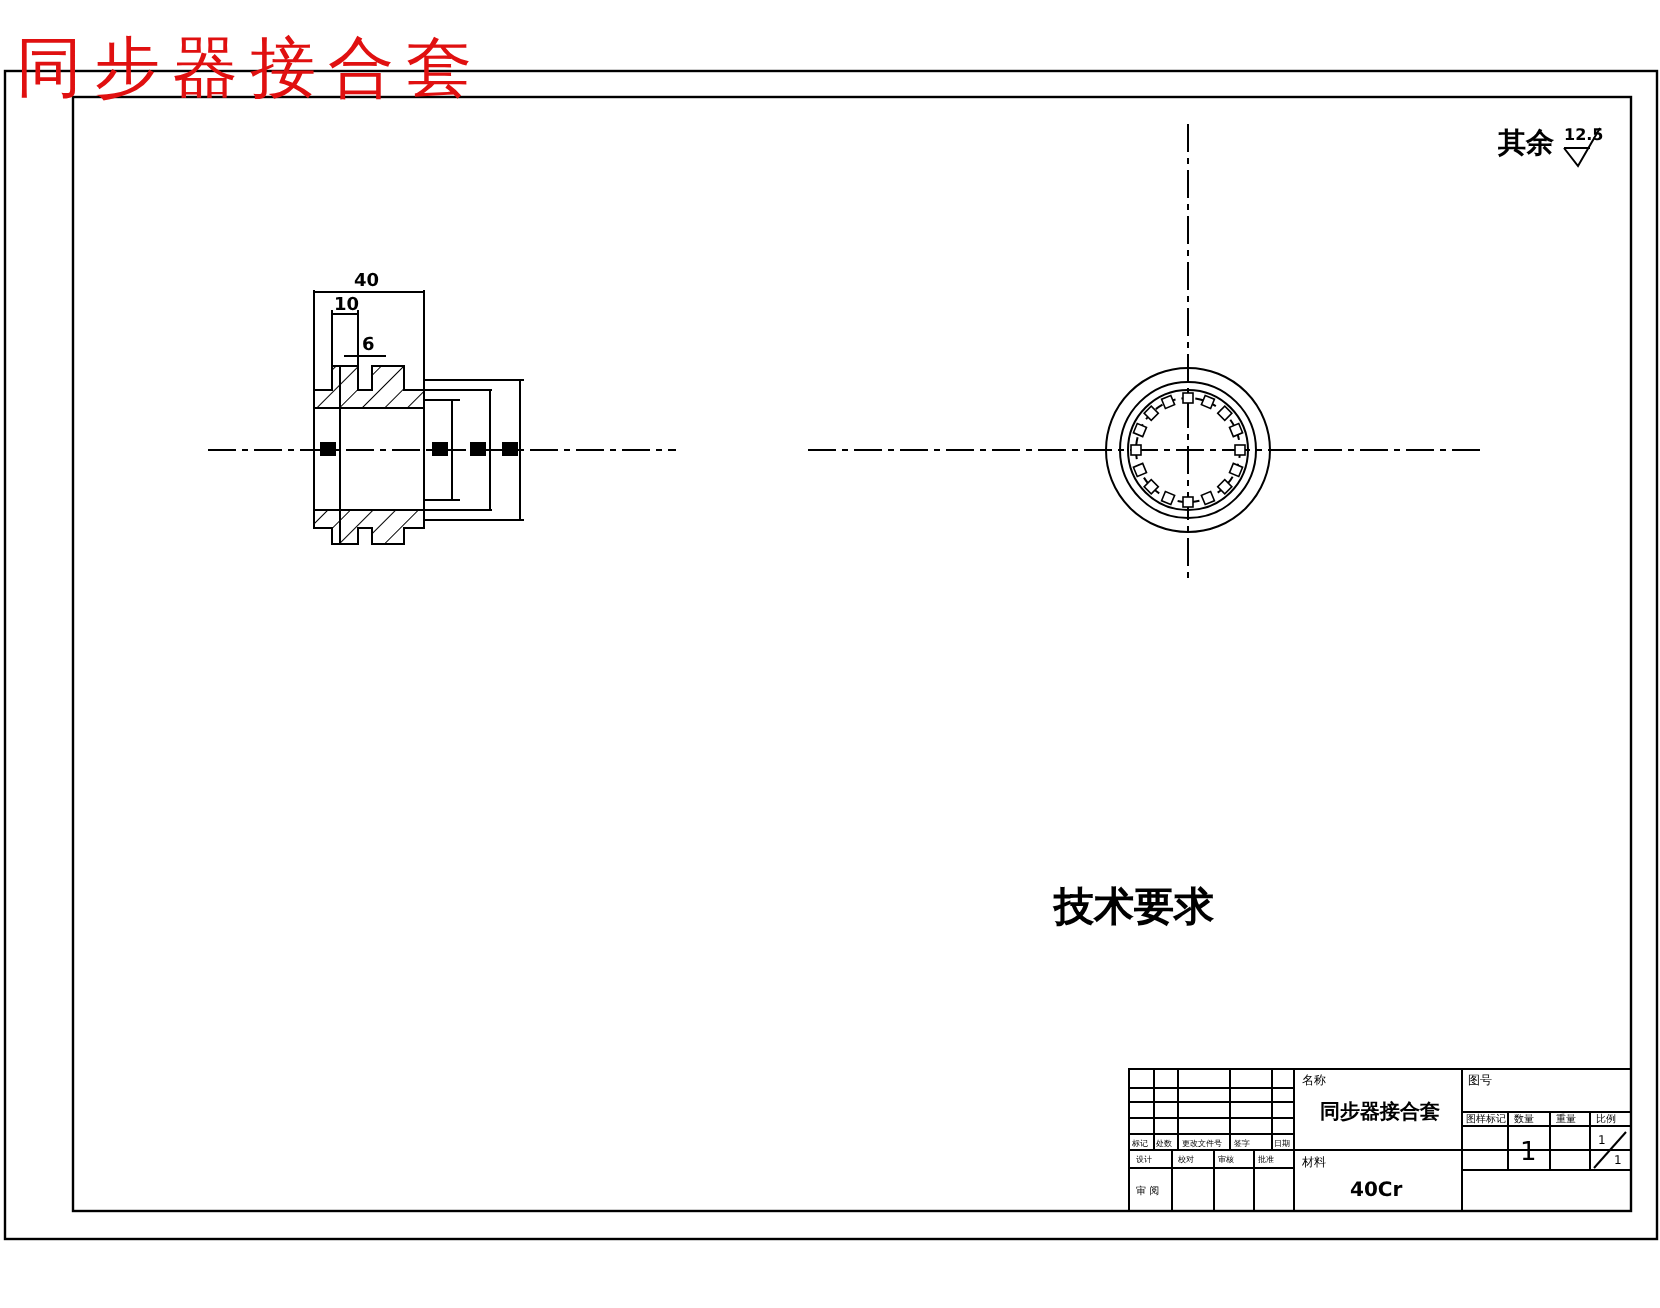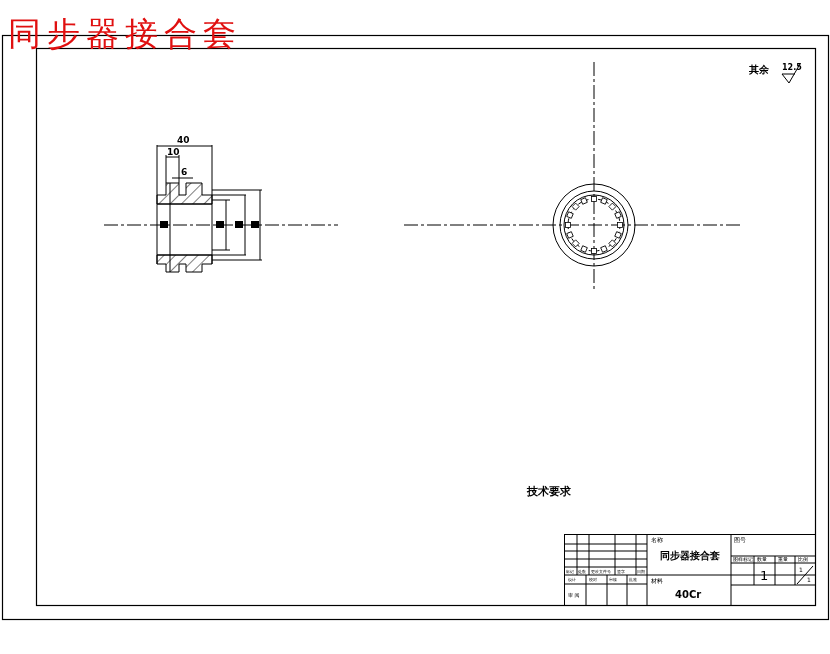--- a/index.html
+++ b/index.html
@@ -5,25 +5,25 @@
   html, body { margin:0; padding:0; background:#ffffff; }
   body { width:830px; height:654px; position:relative; overflow:hidden;
          font-family:"DejaVu Sans", sans-serif; }
   #sheet { position:absolute; left:0; top:0; width:828px; height:654px; }
   .doc-title { position:absolute; left:8px; top:14px; font-family:"DejaVu Serif", serif;
                font-size:33px; color:#e01010; letter-spacing:6px; line-height:40px;
                z-index:3; white-space:nowrap; }
   svg text { font-family:"DejaVu Sans", sans-serif; }
   .tech-block { position:absolute; left:457px; top:444px; z-index:2;
                 font-family:"DejaVu Serif", serif; font-weight:bold; color:#000; }
-  .tech-title { font-size:11px; margin-left:70px; line-height:18px;margin-top:39px; }
+  .tech-title { font-size:20px; margin-left:70px; line-height:18px; }
   .tech-item { font-size:14px; line-height:17px; white-space:nowrap; }
   .tech-item .num { display:inline-block; width:16px; }
   .roughness { position:absolute; left:749px; top:63px; font-family:"DejaVu Serif", serif;
-               font-weight:bold; font-size:10px; z-index:2; }
+               font-weight:bold; font-size:14px; z-index:2; }
 </style>
 </head>
 <body>
 
 <div id="sheet">
 
   <div class="doc-title">同步器接合套</div>
 
   <div class="roughness">
     <span>其余</span>

